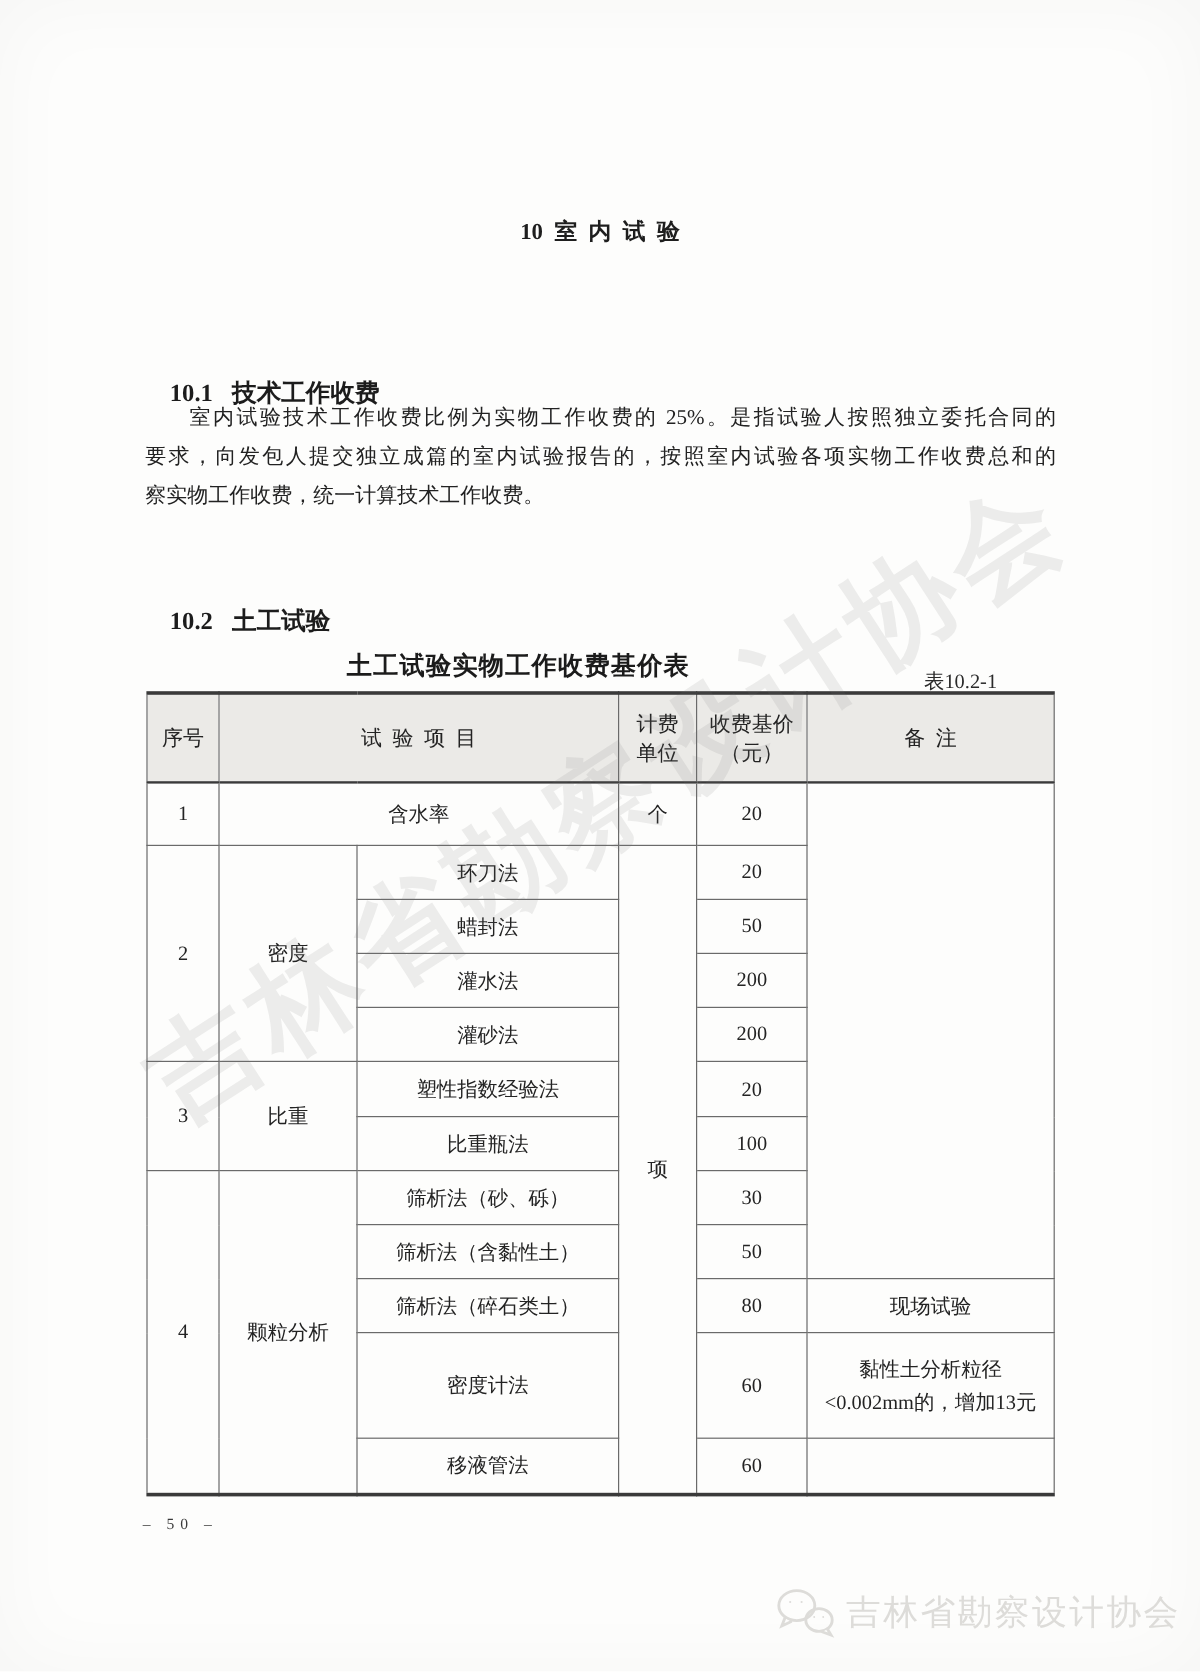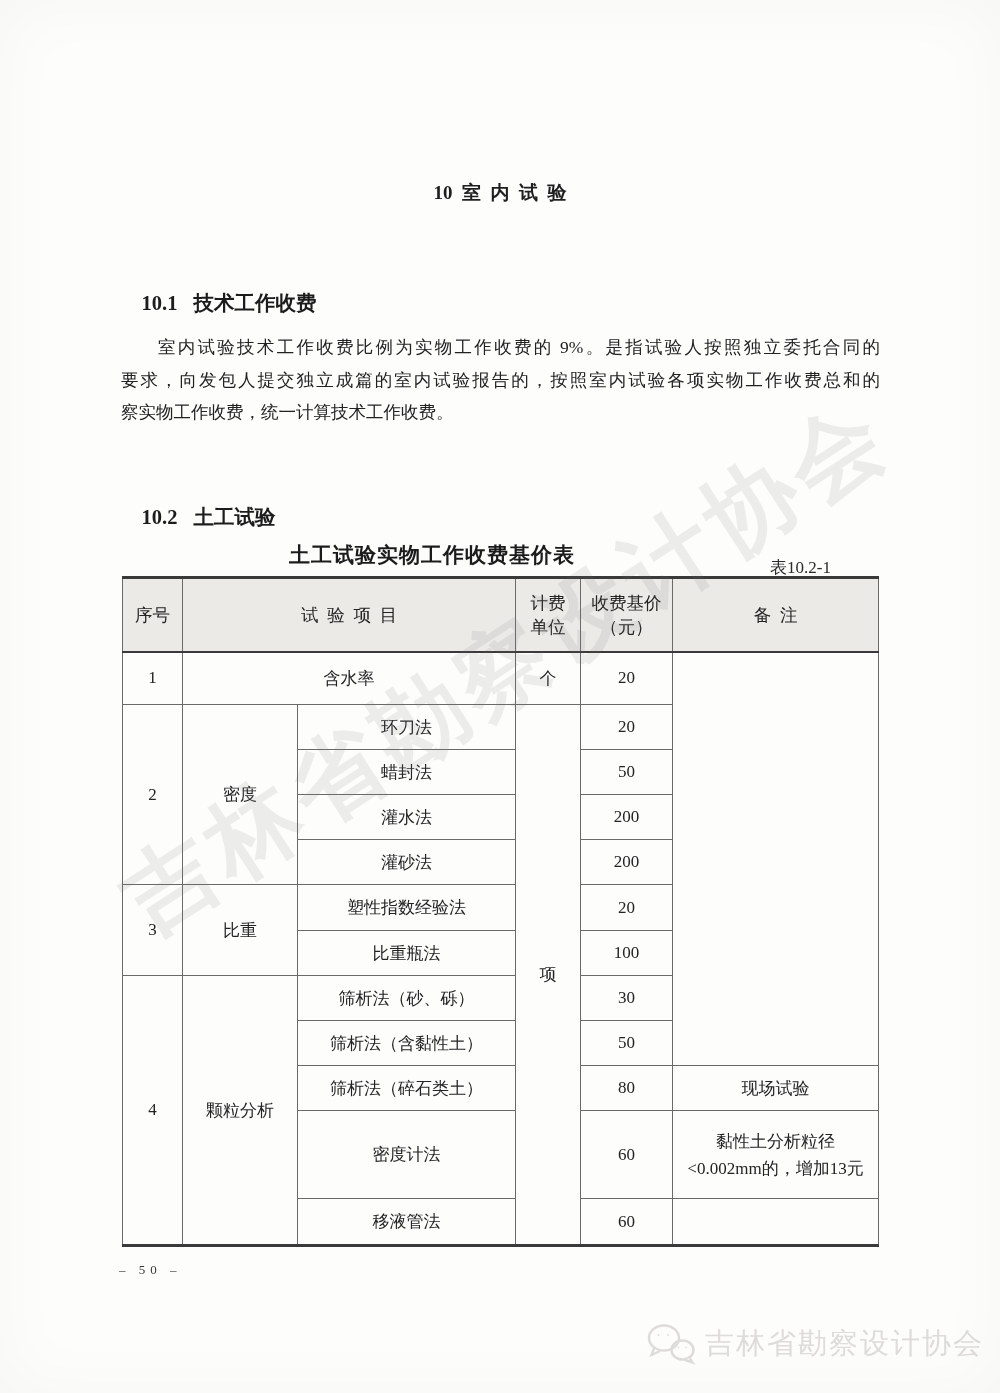--- a/index.html
+++ b/index.html
@@ -21,21 +21,21 @@
     font-size:19px; font-weight:700;
     white-space:pre;
     color:#1e1e1e;
   }
   .section-heading {
     position:absolute; left:121px;
     font-size:20.5px; font-weight:700; color:#1c1c1c;
     white-space:pre;
   }
   .section-heading .sec-no { margin-right:16px; }
-  #sec-1 { top:266px; }
+  #sec-1 { top:290px; }
   #sec-2 { top:480px; }
 
   
   .paragraph {
     position:absolute; left:121px; top:331px; width:759px;
     font-size:17.5px; line-height:32.5px; color:#222;
   }
   .pline { text-align:justify; text-align-last:justify; }
   .pline.first { padding-left:37px; }
   .pline.last  { text-align-last:left; }
@@ -122,21 +122,21 @@
 
 <div class="page">
 
   <div class="chapter-title">10  室  内  试  验</div>
 
   <div class="section-heading" id="sec-1">
     <span class="sec-no">10.1</span><span>技术工作收费</span>
   </div>
 
   <div class="paragraph">
-    <div class="pline first">室内试验技术工作收费比例为实物工作收费的 9%。是指试验人按照独立委托合同的</div>
+    <div class="pline first">室内试验技术工作收费比例为实物工作收费的 25%。是指试验人按照独立委托合同的</div>
     <div class="pline">要求，向发包人提交独立成篇的室内试验报告的，按照室内试验各项实物工作收费总和的</div>
     <div class="pline last">察实物工作收费，统一计算技术工作收费。</div>
   </div>
 
   <div class="section-heading" id="sec-2">
     <span class="sec-no">10.2</span><span>土工试验</span>
   </div>
 
   <div class="table-title">土工试验实物工作收费基价表</div>
   <div class="table-label">表10.2-1</div>

